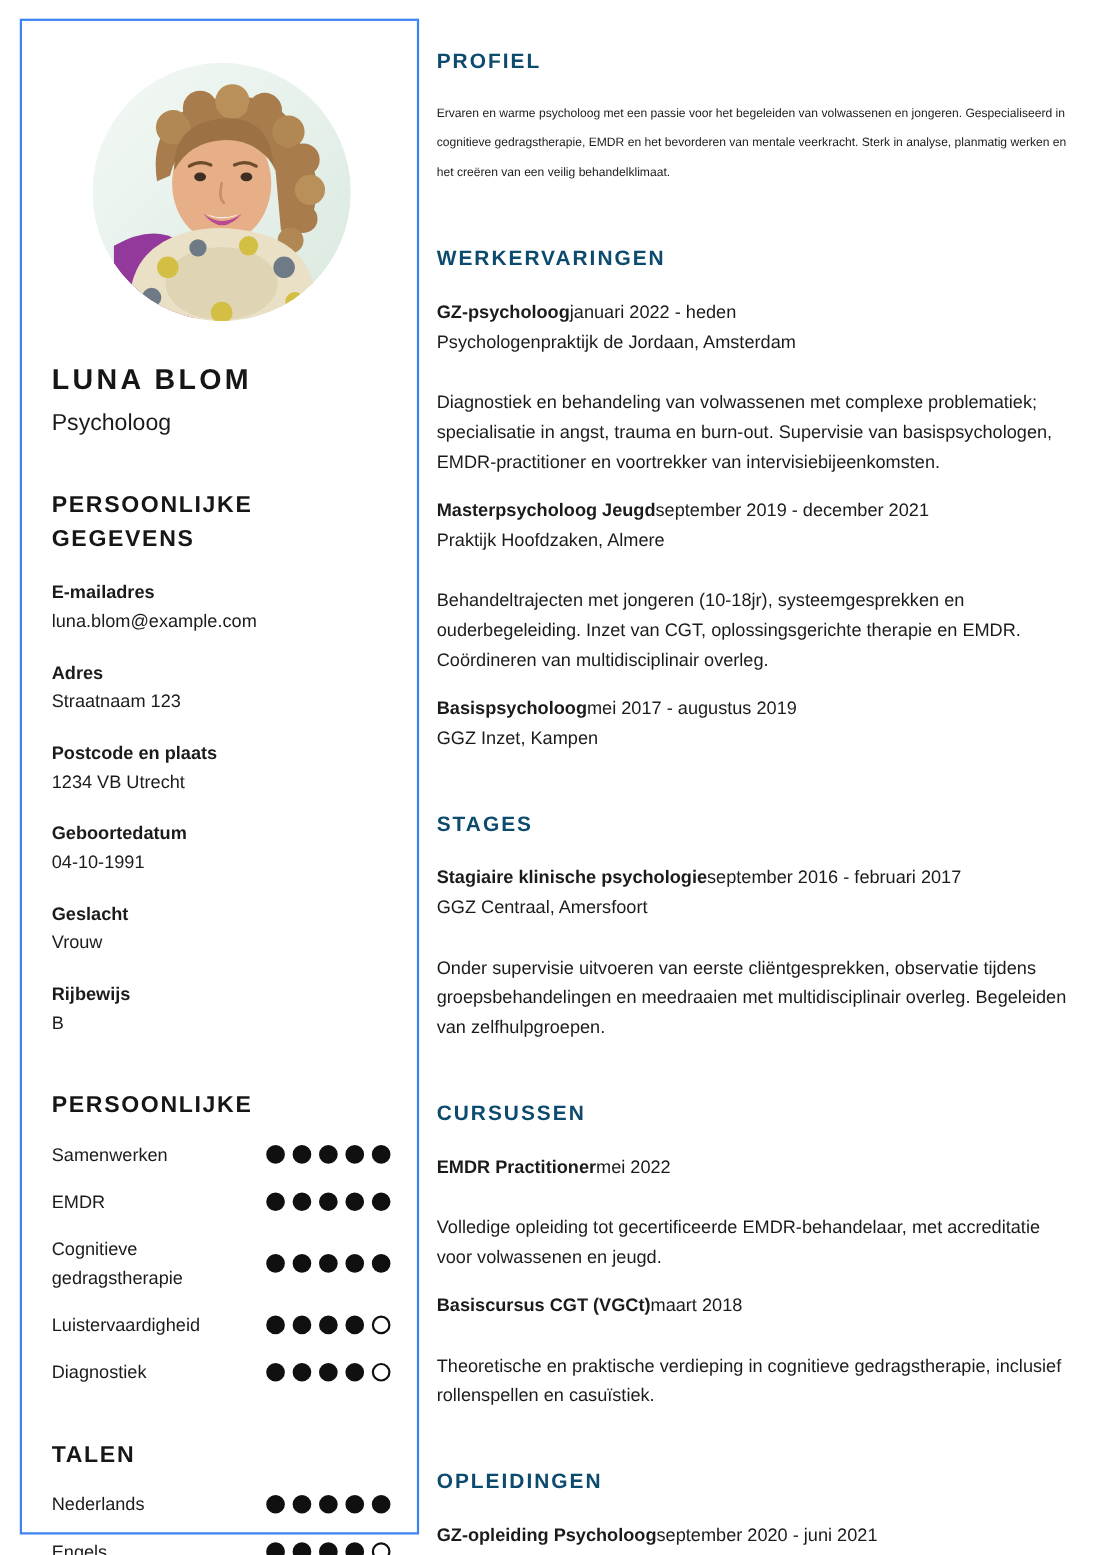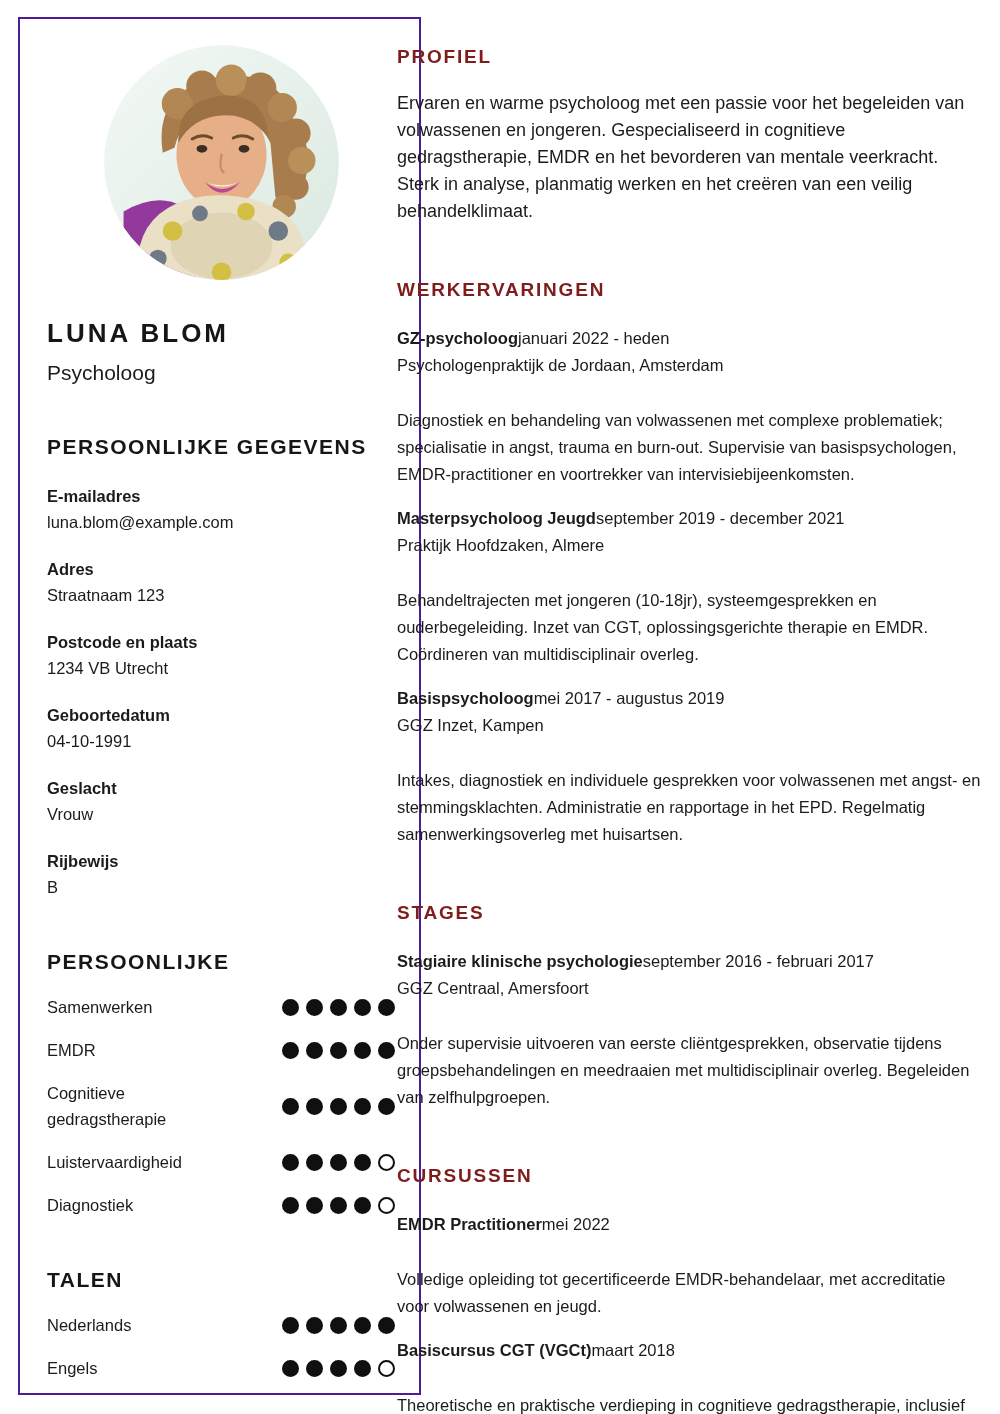--- a/index.html
+++ b/index.html
@@ -3,23 +3,23 @@
 <meta charset="utf-8">
 <style>
   html,body { margin:0; padding:0; background:#ffffff; }
   .page {
     position:relative; width:1000px; height:1414px; background:#ffffff;
     font-family:"Liberation Sans", sans-serif; color:#1b1b1b; overflow:hidden;
   }
 
   
   .sidebar {
-    position:absolute; left:18px; top:17px; width:403px; height:1378px;
-    border:2px solid #4c1d95; box-sizing:border-box;
-    padding:24px 24px 0 27px;
+    position:absolute; left:18px; top:17px; width:363px; height:1378px;
+    border:2px solid #3b82f6; box-sizing:border-box;
+    padding:36px 24px 0 27px;
   }
   .photo-wrap {
     width:235px; height:235px; border-radius:50%; overflow:hidden;
     margin:2px auto 0 auto;
   }
   .photo-wrap svg { display:block; width:100%; height:100%; }
   .person-name {
     margin:38px 0 0 0; font-size:26px; font-weight:bold; letter-spacing:3px;
     color:#161616;
   }
@@ -43,23 +43,23 @@
     background:#ffffff; vertical-align:middle;
   }
   .dot.filled { background:#101010; }
 
   
   .main { position:absolute; left:397px; top:46px; width:585px; }
   .section { margin-top:54px; }
   .section:first-child { margin-top:0; }
   .main-heading {
     margin:0; font-size:19px; font-weight:bold; letter-spacing:1.8px;
-    color:#7f1d1d;
-  }
-  .body-text { font-size:18px; line-height:27px; margin-top:22px; }
+    color:#0c4a6e;
+  }
+  .body-text { font-size:11px; line-height:27px; margin-top:22px; }
   .entry { margin-top:24px; }
   .entry + .entry { margin-top:17px; }
   .entry-head { display:flex; align-items:baseline; }
   .entry-title { font-weight:bold; font-size:16.5px; line-height:27px; }
   .entry-period { font-size:16.5px; line-height:27px; text-align:right; white-space:nowrap; }
   .entry-org { font-size:16.5px; line-height:27px; }
   .entry-desc { font-size:16.5px; line-height:27px;margin-top:28px; }
 </style>
 </head>
 <body>
@@ -219,21 +219,20 @@
         <div class="entry-org">Praktijk Hoofdzaken, Almere</div>
         <div class="entry-desc">Behandeltrajecten met jongeren (10-18jr), systeemgesprekken en ouderbegeleiding. Inzet van CGT, oplossingsgerichte therapie en EMDR. Coördineren van multidisciplinair overleg.</div>
       </div>
 
       <div class="entry">
         <div class="entry-head">
           <span class="entry-title">Basispsycholoog</span>
           <span class="entry-period">mei 2017 - augustus 2019</span>
         </div>
         <div class="entry-org">GGZ Inzet, Kampen</div>
-        <div class="entry-desc">Intakes, diagnostiek en individuele gesprekken voor volwassenen met angst- en stemmingsklachten. Administratie en rapportage in het EPD. Regelmatig samenwerkingsoverleg met huisartsen.</div>
       </div>
     </section>
 
     <section class="section">
       <h2 class="main-heading">STAGES</h2>
 
       <div class="entry">
         <div class="entry-head">
           <span class="entry-title">Stagiaire klinische psychologie</span>
           <span class="entry-period">september 2016 - februari 2017</span>

